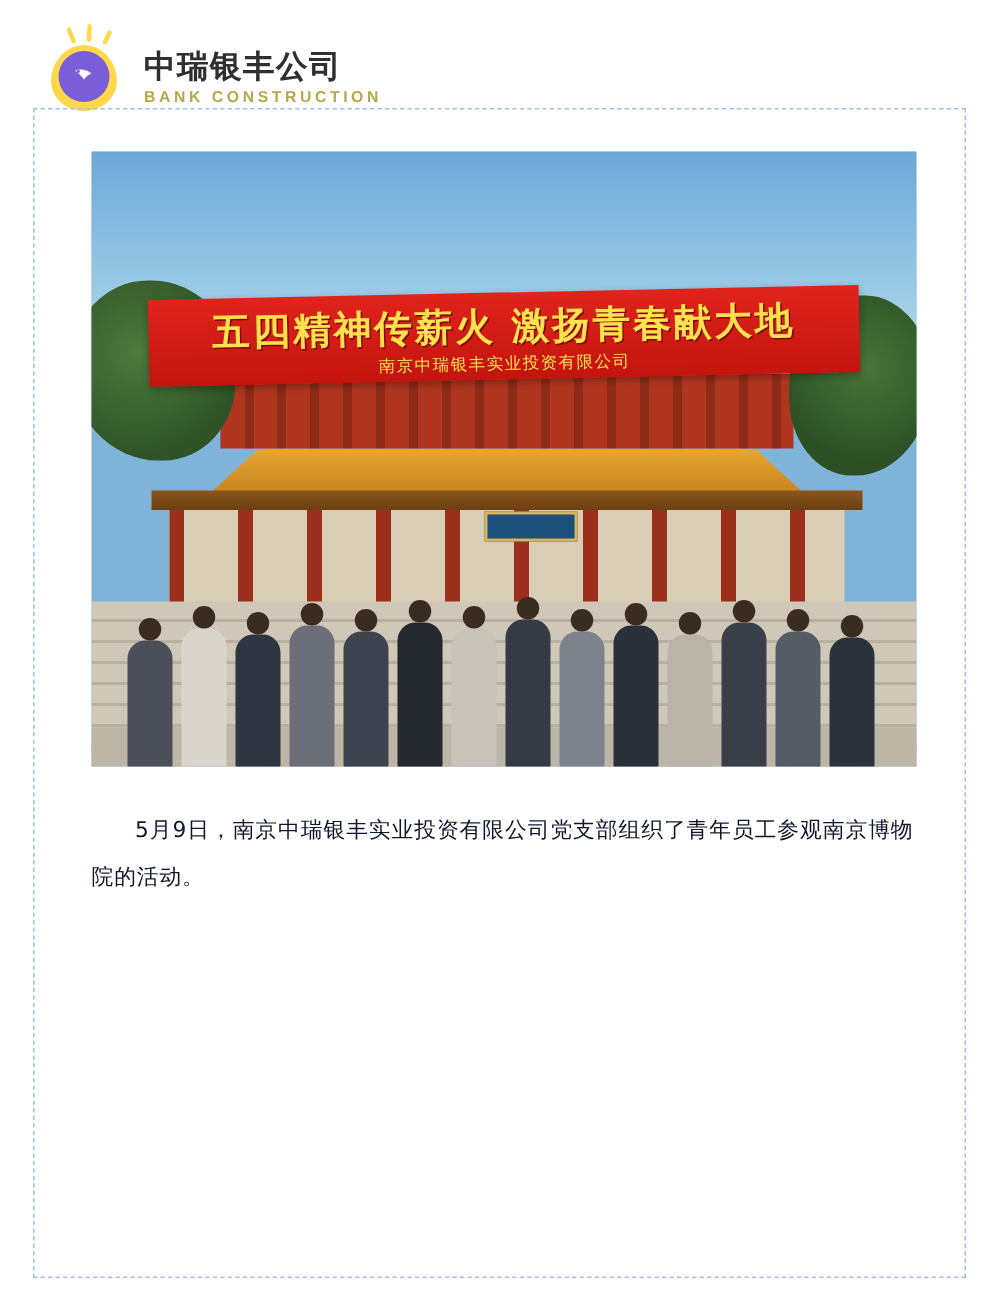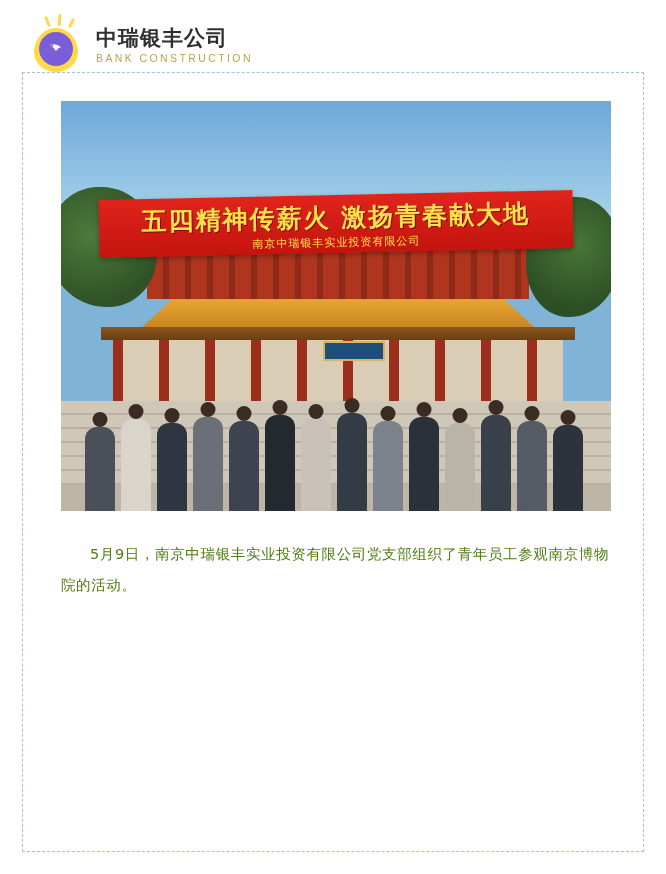--- a/index.html
+++ b/index.html
@@ -15,21 +15,21 @@
     position: relative;
   }
 
   
   .header {
     position: relative;
     height: 78px;
     padding: 12px 0 0 26px;
     box-sizing: border-box;
     display: flex;
-    align-items: flex-start;
+    align-items: center;
   }
   .logo-wrap {
     position: relative;
     width: 60px;
     height: 60px;
     flex: 0 0 auto;
     margin-top: 2px;
   }
   .logo-blob {
     position: absolute;
@@ -69,21 +69,21 @@
   .brand-cn {
     font-size: 21px;
     font-weight: bold;
     color: #2f2f2f;
     letter-spacing: 1px;
     line-height: 1.1;
   }
   .brand-en {
     margin-top: 3px;
     font-size: 10.5px;
-    font-weight: normal;
+    font-weight: bold;
     color: #b7a74c;
     letter-spacing: 2.4px;
   }
 
   
   .frame {
     position: absolute;
     left: 22px;
     top: 72px;
     right: 22px;
@@ -199,21 +199,21 @@
   
   .body-text {
     margin-top: 28px;
     width: 548px;
   }
   p.para {
     margin: 0 0 22px 0;
     font-family: "DejaVu Sans", sans-serif;
     font-size: 14.5px;
     line-height: 2.15;
-    color: #4d7c0f;
+    color: #0f172a;
     text-align: justify;
     text-indent: 2em;
     letter-spacing: .6px;
   }
 </style>
 </head>
 <body>
 
 <div class="header">
   <div class="logo-wrap">

